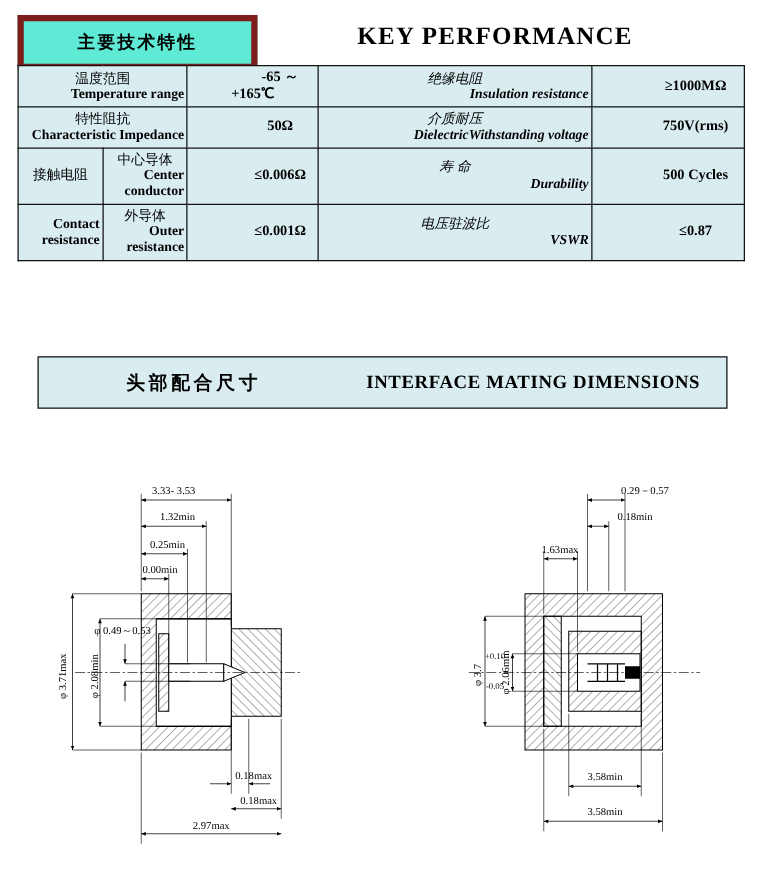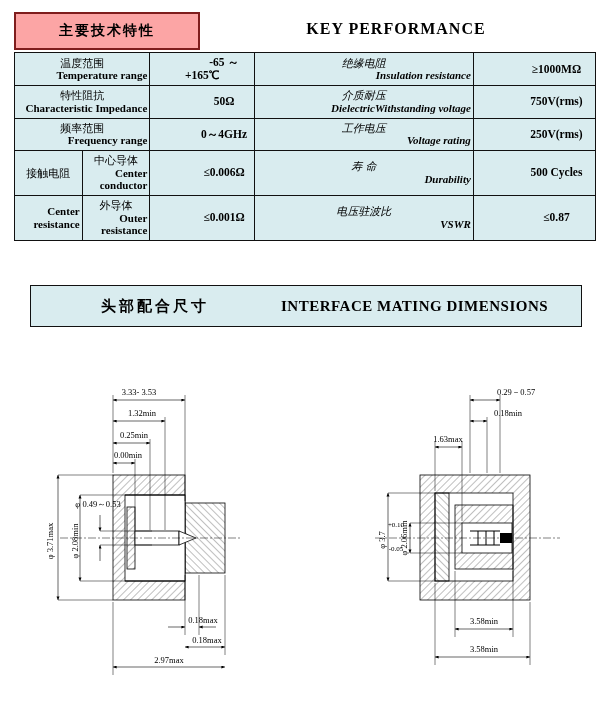--- a/index.html
+++ b/index.html
@@ -10,29 +10,29 @@
     color:#000;
     position:relative;
     overflow:hidden;
   }
   
   .perf-header{
     position:absolute;left:14px;top:12px;width:582px;height:34px;
   }
   .perf-title-cn{
     position:absolute;left:0;top:0;width:182px;height:34px;
-    background:#fca5a5;border:2px solid #7f1d1d;
+    background:#5eead4;border:5px solid #7f1d1d;
     display:flex;align-items:center;justify-content:center;
     font-family:"Liberation Sans", sans-serif;
     font-weight:bold;font-size:14px;letter-spacing:2px;
   }
   .perf-title-en{
     position:absolute;left:182px;top:0;width:400px;height:34px;
     display:flex;align-items:center;justify-content:center;
-    font-weight:bold;font-size:16px;letter-spacing:1px;
+    font-weight:bold;font-size:20px;letter-spacing:1px;
   }
   table.perf{
     position:absolute;left:14px;top:52px;width:582px;
     border-collapse:collapse;
     background:#d9ecef;
     table-layout:fixed;
     padding-left:48px;
   }
   table.perf td{
     border:1px solid #111;
@@ -55,21 +55,21 @@
     position:absolute;left:30px;top:285px;width:550px;height:40px;
     background:#d9ecef;border:1px solid #111;
   }
   .mating-cn{
     position:absolute;left:70px;top:0;height:40px;
     display:flex;align-items:center;
     font-family:Liberation Serif, serif;
     font-weight:bold;font-size:15px;letter-spacing:3px;
   }
   .mating-en{
-    position:absolute;left:250px;top:0;height:40px;
+    position:absolute;left:262px;top:0;height:40px;
     display:flex;align-items:center;
     font-weight:bold;font-size:15px;letter-spacing:0.5px;
   }
   
   .drawings{position:absolute;left:0;top:355px;width:610px;height:350px;}
   svg{display:block;}
   text{font-family:"Liberation Serif", serif;font-size:8.5px;fill:#000;}
   .dim{font-size:8.5px;}
   .thin{stroke:#000;stroke-width:0.6;fill:none;}
   .med{stroke:#000;stroke-width:1;fill:none;}
@@ -116,57 +116,41 @@
       </td>
       <td class="c4">
         <span class="cn">介质耐压</span>
         <span class="en">DielectricWithstanding voltage</span>
       </td>
       <td class="c5">
         <span class="val">750V(rms)</span>
       </td>
     </tr>
     <tr>
-      <td class="c1 c2" colspan="2">
-        <span class="cn">频率范围</span>
-        <span class="en">Frequency range</span>
+      <td class="c1">
+        <span class="cn">接触电阻</span>
+      </td>
+      <td class="c2">
+        <span class="cn">中心导体</span>
+        <span class="en">Center conductor</span>
       </td>
       <td class="c3">
-        <span class="val">0～4GHz</span>
+        <span class="val">≤0.006Ω</span>
       </td>
       <td class="c4">
-        <span class="cn">工作电压</span>
-        <span class="en">Voltage rating</span>
+        <span class="cn">寿    命</span>
+        <span class="en">Durability</span>
       </td>
       <td class="c5">
-        <span class="val">250V(rms)</span>
+        <span class="val">500 Cycles</span>
       </td>
     </tr>
     <tr>
       <td class="c1">
-        <span class="cn">接触电阻</span>
-      </td>
-      <td class="c2">
-        <span class="cn">中心导体</span>
-        <span class="en">Center conductor</span>
-      </td>
-      <td class="c3">
-        <span class="val">≤0.006Ω</span>
-      </td>
-      <td class="c4">
-        <span class="cn">寿    命</span>
-        <span class="en">Durability</span>
-      </td>
-      <td class="c5">
-        <span class="val">500 Cycles</span>
-      </td>
-    </tr>
-    <tr>
-      <td class="c1">
-        <span class="en">Center</span>
+        <span class="en">Contact</span>
         <span class="en">resistance</span>
       </td>
       <td class="c2">
         <span class="cn">外导体</span>
         <span class="en">Outer resistance</span>
       </td>
       <td class="c3">
         <span class="val">≤0.001Ω</span>
       </td>
       <td class="c4">

